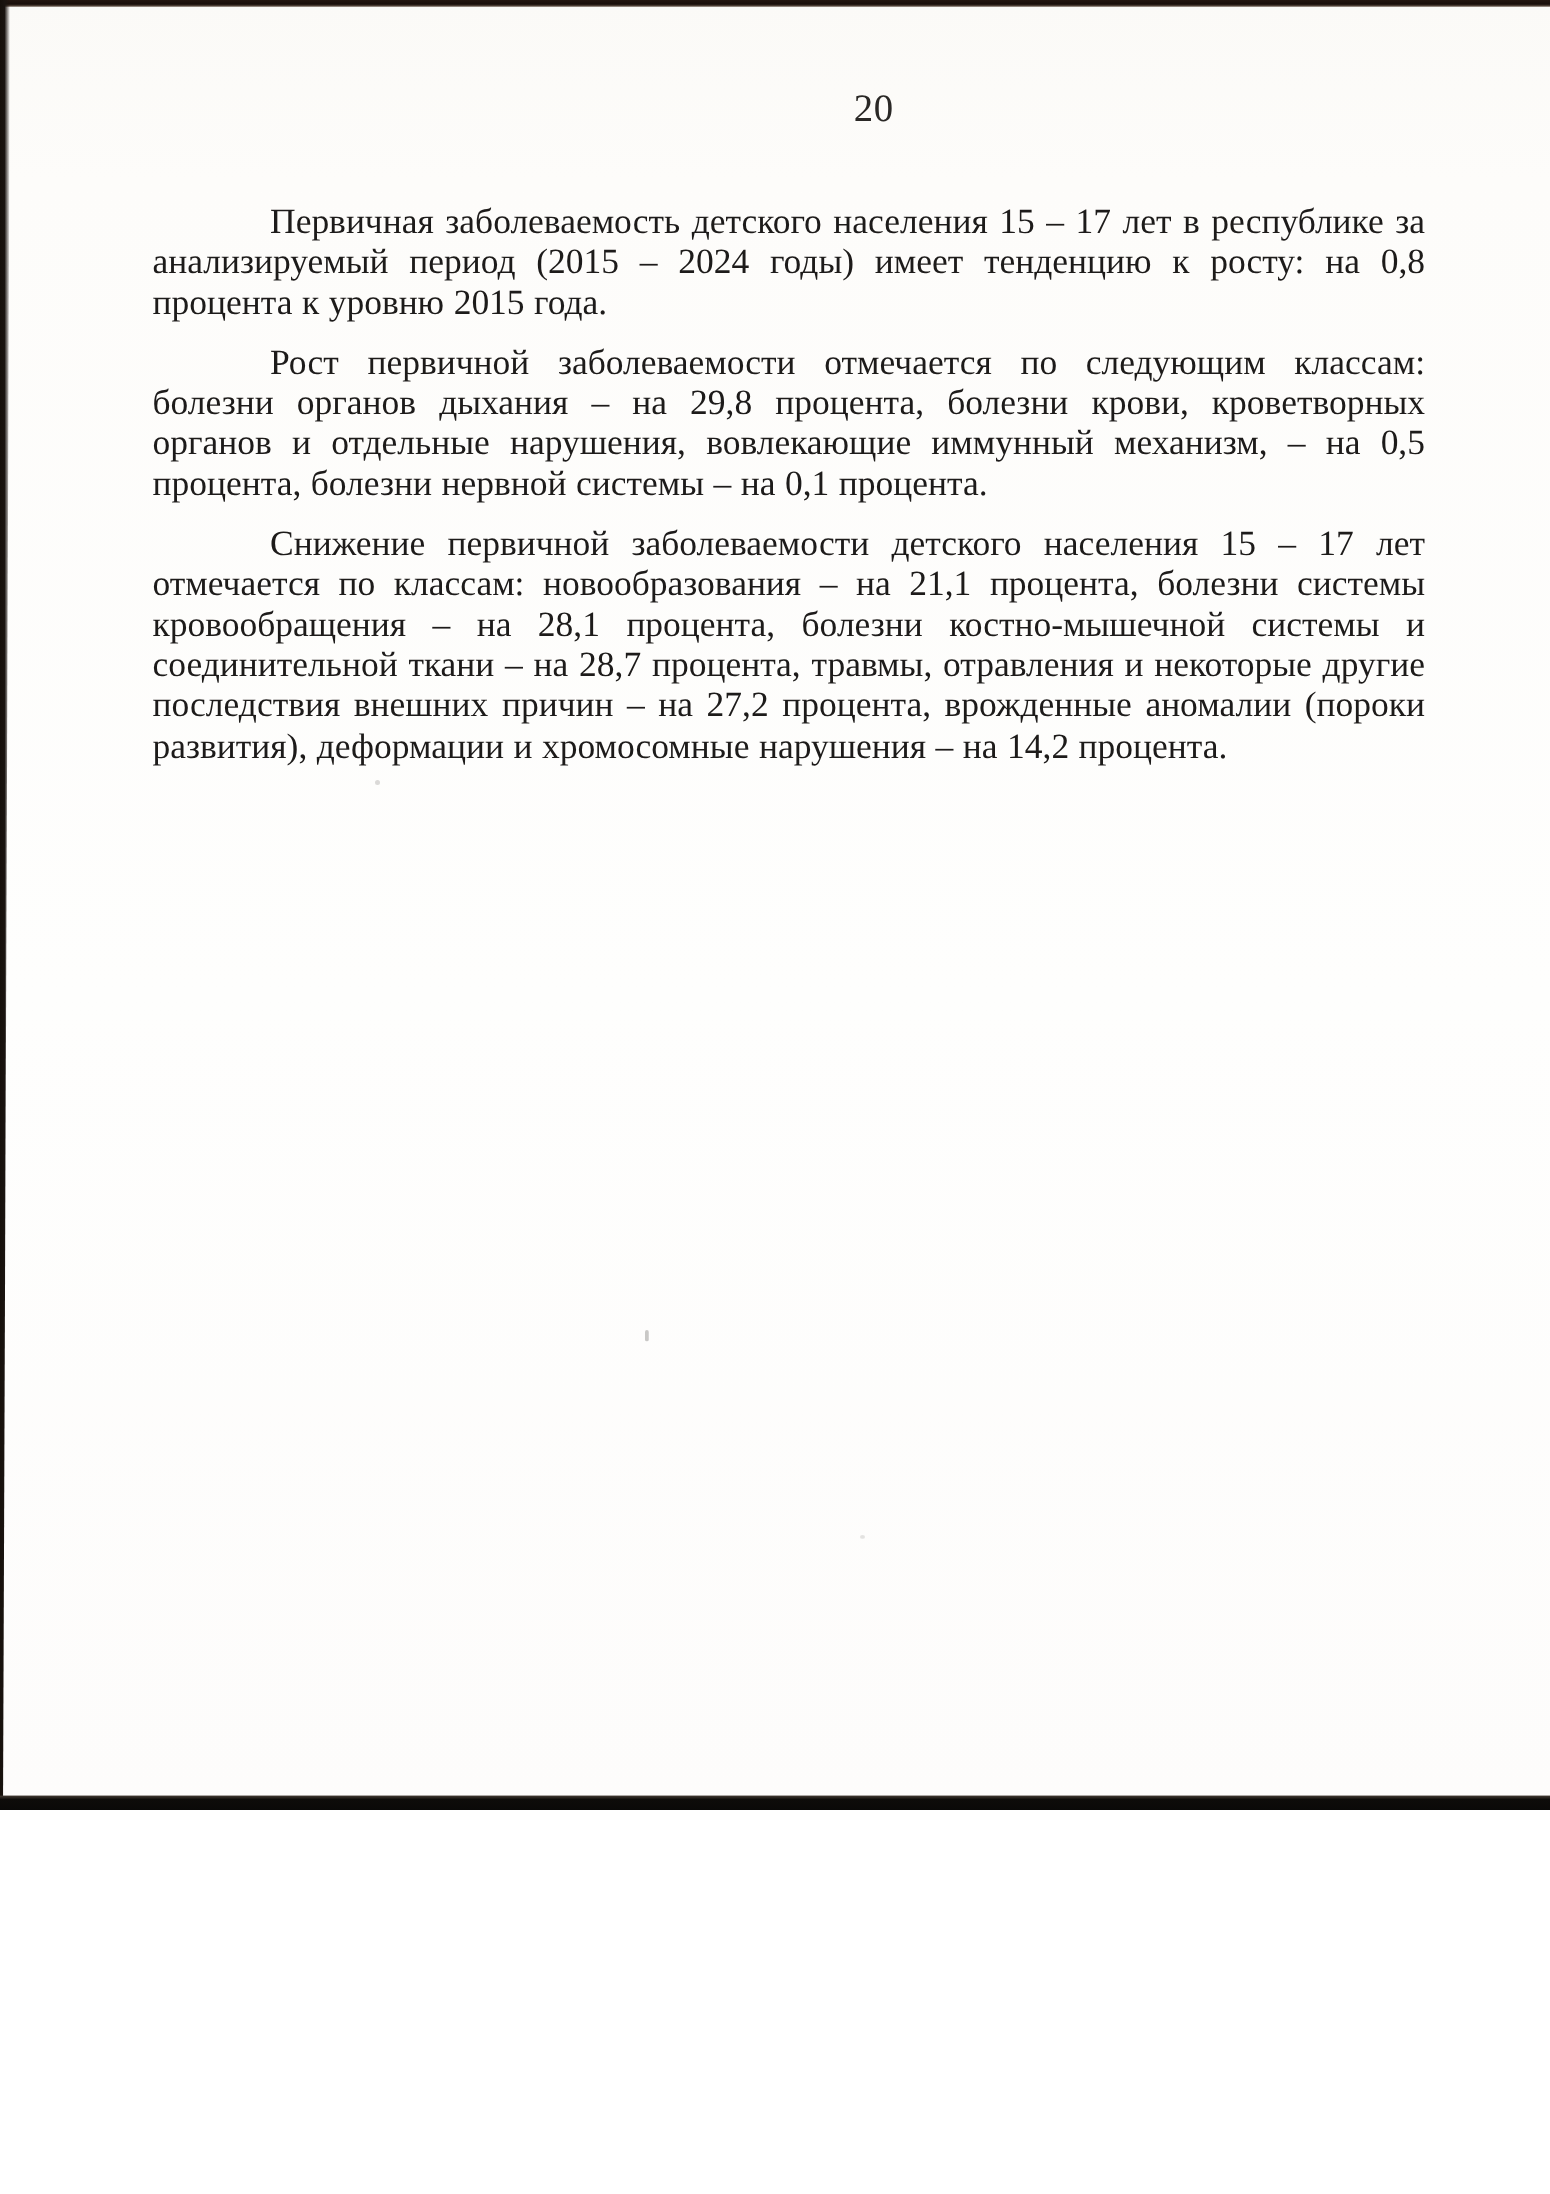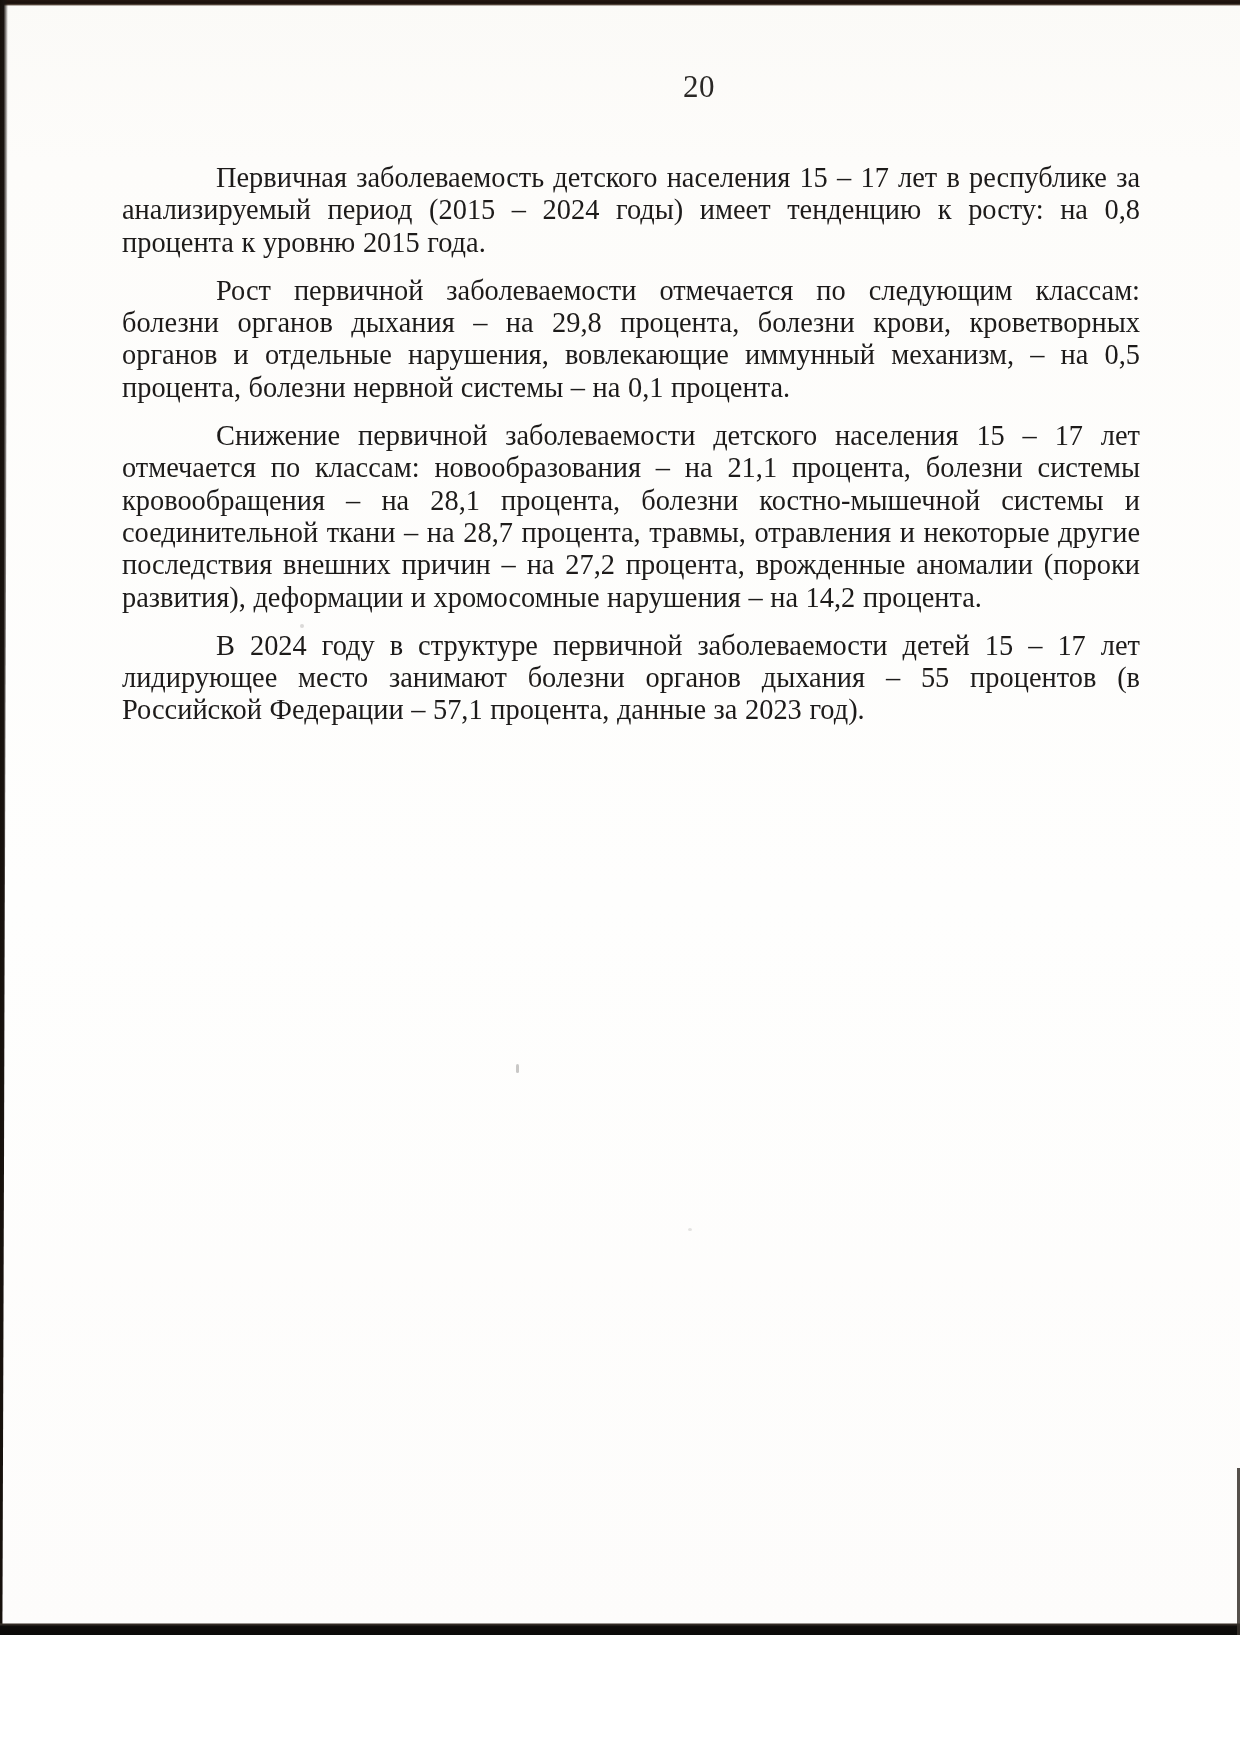--- a/index.html
+++ b/index.html
@@ -8,21 +8,21 @@
     background: #ffffff;
   }
   body {
     width: 1240px;
     height: 1755px;
     overflow: hidden;
   }
   .page {
     position: relative;
     width: 1240px;
-    height: 1635px;
+    height: 1448px;
     background: linear-gradient(180deg, #fbfaf7 0%, #fdfcfa 10%, #fefefd 55%, #fdfcfb 100%);
     font-family: "Liberation Serif", "DejaVu Serif", serif;
     overflow: hidden;
   }
   
   .edge { position: absolute; pointer-events: none; }
   .edge-top {
     top: 0; left: 0; width: 100%; height: 6px;
     background: linear-gradient(to bottom, #241710 0%, #190f0a 55%, #5a4a3e 80%, rgba(90,74,62,0) 100%);
   }
@@ -82,21 +82,20 @@
 <body>
 
 <div class="page">
 
   <div class="page-number">20</div>
 
   <div class="body-text">
     <p class="para">Первичная заболеваемость детского населения 15 – 17 лет в республике за анализируемый период (2015 – 2024 годы) имеет тенденцию к росту: на 0,8 процента к уровню 2015 года.</p>
     <p class="para">Рост первичной заболеваемости отмечается по следующим классам: болезни органов дыхания – на 29,8 процента, болезни крови, кроветворных органов и отдельные нарушения, вовлекающие иммунный механизм, – на 0,5 процента, болезни нервной системы – на 0,1 процента.</p>
     <p class="para">Снижение первичной заболеваемости детского населения 15 – 17 лет отмечается по классам: новообразования – на 21,1 процента, болезни системы кровообращения – на 28,1 процента, болезни костно-мышечной системы и соединительной ткани – на 28,7 процента, травмы, отравления и некоторые другие последствия внешних причин – на 27,2 процента, врожденные аномалии (пороки развития), деформации и хромосомные нарушения – на 14,2 процента.</p>
-    <p class="para">В 2024 году в структуре первичной заболеваемости детей 15 – 17 лет лидирующее место занимают болезни органов дыхания – 55 процентов (в Российской Федерации – 57,1 процента, данные за 2023 год).</p>
   </div>
 
   <div class="edge edge-top"></div>
   <div class="edge edge-left"></div>
   <div class="edge edge-bottom"></div>
   <div class="edge edge-right"></div>
 
   <div class="speck speck-1"></div>
   <div class="speck speck-2"></div>
   <div class="speck speck-3"></div>

